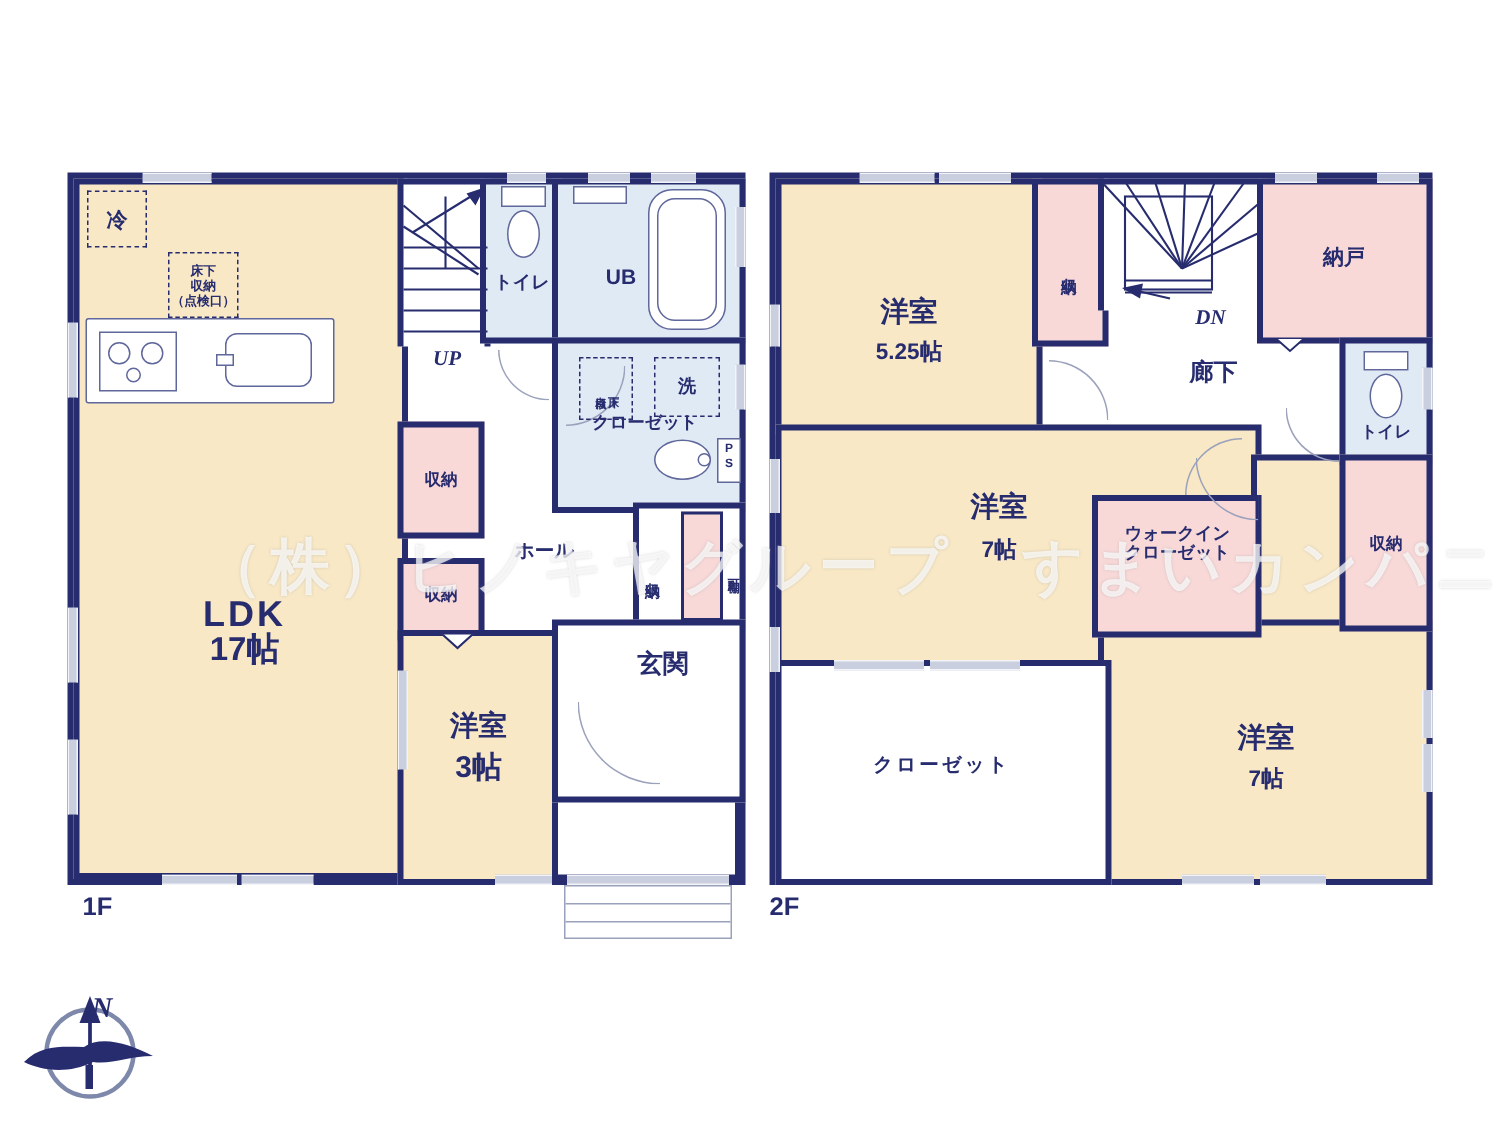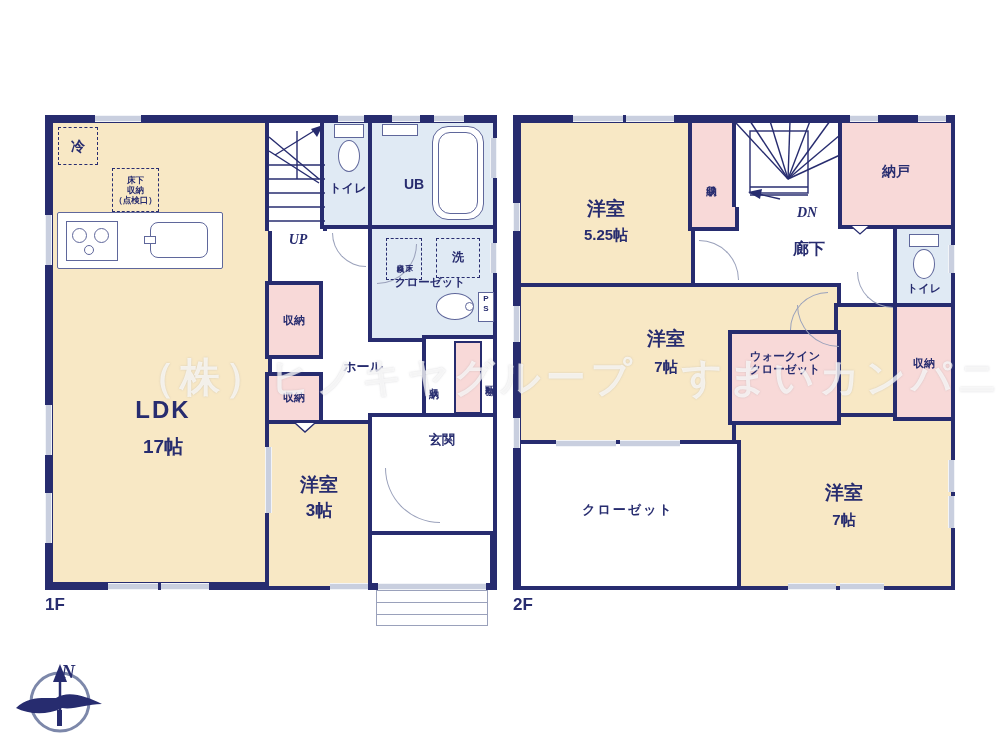--- a/index.html
+++ b/index.html
@@ -125,33 +125,33 @@
 <svg style="left:294px;top:423px;" width="22" height="10" viewBox="0 0 22 10">
   <polyline points="1,0 11,9 21,0" fill="#ffffff" stroke="#272c6f" stroke-width="1.4"></polyline>
 </svg>
 
 <div class="abs" style="left:376px;top:590px;width:112px;height:36px;border:1.5px solid var(--arc);box-sizing:border-box;z-index:2;background:#fff;">
   <div style="position:absolute;left:0;right:0;top:11px;border-top:1.2px solid var(--arc);"></div>
   <div style="position:absolute;left:0;right:0;top:23px;border-top:1.2px solid var(--arc);"></div>
 </div>
 
 <div class="label" style="left:108px;top:396px;width:110px;font-size:24px;letter-spacing:2px;">LDK</div>
-<div class="label" style="left:106px;top:436px;width:114px;font-size:19px;">17帖</div>
+<div class="label" style="left:106px;top:420px;width:114px;font-size:22px;">17帖</div>
 <div class="label" style="left:282px;top:474px;width:74px;font-size:19px;">洋室</div>
-<div class="label" style="left:282px;top:501px;width:74px;font-size:17px;">3帖</div>
+<div class="label" style="left:282px;top:501px;width:74px;font-size:20px;">3帖</div>
 <div class="label" style="left:326px;top:182px;width:44px;font-size:12px;">トイレ</div>
 <div class="label" style="left:392px;top:176px;width:44px;font-size:14px;">UB</div>
 <div class="label" style="left:376px;top:276px;width:108px;font-size:11.5px;">クローゼット</div>
 <div class="label" style="left:333px;top:360px;width:60px;font-size:13px;">ホール</div>
 <div class="label" style="left:270px;top:314px;width:48px;font-size:11px;">収納</div>
 <div class="label" style="left:270px;top:391px;width:48px;font-size:11px;">収納</div>
 <div class="label vert" style="left:428px;top:356px;height:50px;font-size:10px;">収納</div>
 <div class="label vert" style="left:484px;top:352px;height:56px;font-size:8px;z-index:9;">可動棚</div>
-<div class="label" style="left:412px;top:433px;width:60px;font-size:13px;">玄関</div>
-<div class="label" style="left:45px;top:595px;width:40px;font-size:17px;text-align:left;">1F</div>
+<div class="label" style="left:412px;top:433px;width:60px;font-size:17px;">玄関</div>
+<div class="label" style="left:45px;top:595px;width:40px;font-size:17px;text-align:center;">1F</div>
 
 <div class="outline" style="left:513px;top:115px;width:442px;height:475px;"></div>
 
 <div class="room cream" style="left:517px;top:119px;width:178px;height:171px;"></div>
 <div class="room pink" style="left:688px;top:119px;width:51px;height:112px;"></div>
 <div class="room white nb" style="left:732px;top:119px;width:113px;height:88px;"></div>
 <div class="room pink" style="left:838px;top:119px;width:117px;height:110px;"></div>
 <div class="room cream" style="left:517px;top:283px;width:324px;height:164px;"></div>
 <div class="room cream" style="left:834px;top:303px;width:66px;height:118px;"></div>
 <div class="room cream" style="left:732px;top:413px;width:223px;height:177px;"></div>

